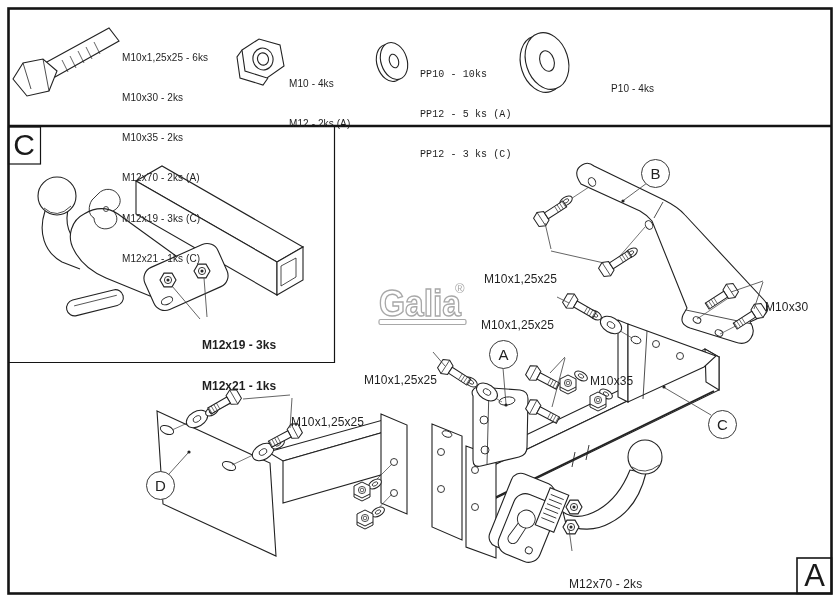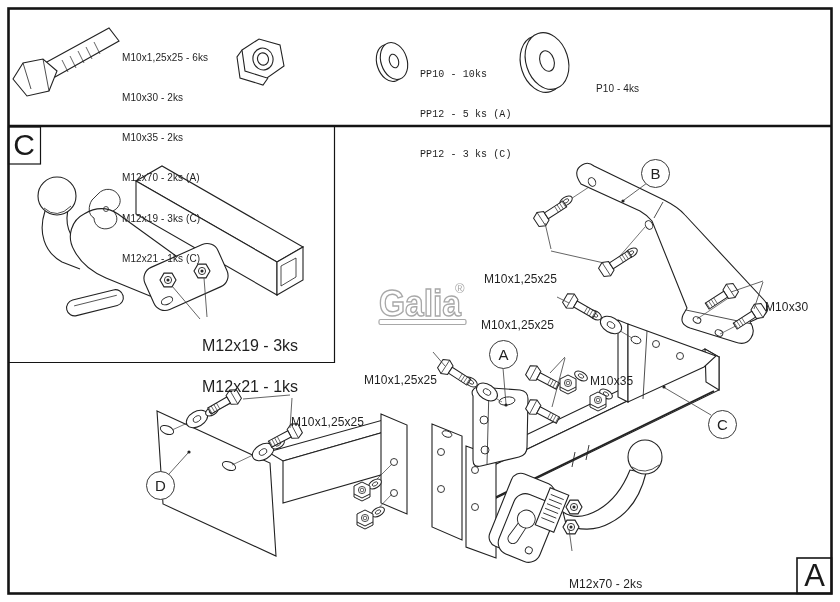--- a/index.html
+++ b/index.html
@@ -4,21 +4,21 @@
 <style>
   html,body{margin:0;padding:0;background:#e8e8e8;}
   .stage{
     position:relative;width:840px;height:602px;background:#ffffff;
     font-family:"Liberation Sans",sans-serif;color:#1a1a1a;overflow:hidden;
   }
   .stage svg{position:absolute;left:0;top:0;}
   .txt{position:absolute;white-space:pre;color:#1f1f1f;}
   .legend{font-size:10px;line-height:13.4px;letter-spacing:.1px;}
   .callout{font-size:12px;letter-spacing:.1px;margin-top:29px;}
-  .inset-callout{font-size:16px;line-height:13.5px;}
+  .inset-callout{font-size:12px;line-height:13.5px;font-weight:bold;}
   .part-circle{
     position:absolute;width:27px;height:27px;border:1.2px solid #3a3a3a;border-radius:50%;
     background:#fff;text-align:center;line-height:27px;font-size:15px;color:#222;
   }
   .corner-letter{position:absolute;text-align:center;color:#1a1a1a;}
   .footer-title{position:absolute;left:420px;top:576px;width:370px;text-align:right;font-size:14.3px;letter-spacing:.2px;color:#1a1a1a;}
 </style>
 </head>
 <body>
 
@@ -287,28 +287,32 @@
 
   <div class="txt legend" style="left:122px;top:24px;">
     <div>M10x1,25x25 - 6ks</div>
     <div>M10x30 - 2ks</div>
     <div>M10x35 - 2ks</div>
     <div>M12x70 - 2ks (A)</div>
     <div>M12x19 - 3ks (C)</div>
     <div>M12x21 - 1ks (C)</div>
   </div>
 
+  <div class="txt legend" style="left:289px;top:50px;">
+    <div>M10 - 4ks</div>
+    <div>M12 - 2ks (A)</div>
+  </div>
 
   <div class="txt legend" style="left:420px;top:41px;font-family:Liberation Mono, monospace;">
     <div>PP10 - 10ks</div>
     <div>PP12 - 5 ks (A)</div>
     <div>PP12 - 3 ks (C)</div>
   </div>
 
-  <div class="txt legend" style="left:596px;top:55px;">
+  <div class="txt legend" style="left:611px;top:55px;">
     <div>P10 - 4ks</div>
   </div>
 
   <div class="txt inset-callout" style="left:202px;top:312px;">
     <div>M12x19 - 3ks</div>
     <div>M12x21 - 1ks</div>
   </div>
 
   <div class="txt callout" style="left:484px;top:243px;">M10x1,25x25</div>
   <div class="txt callout" style="left:481px;top:289px;">M10x1,25x25</div>

